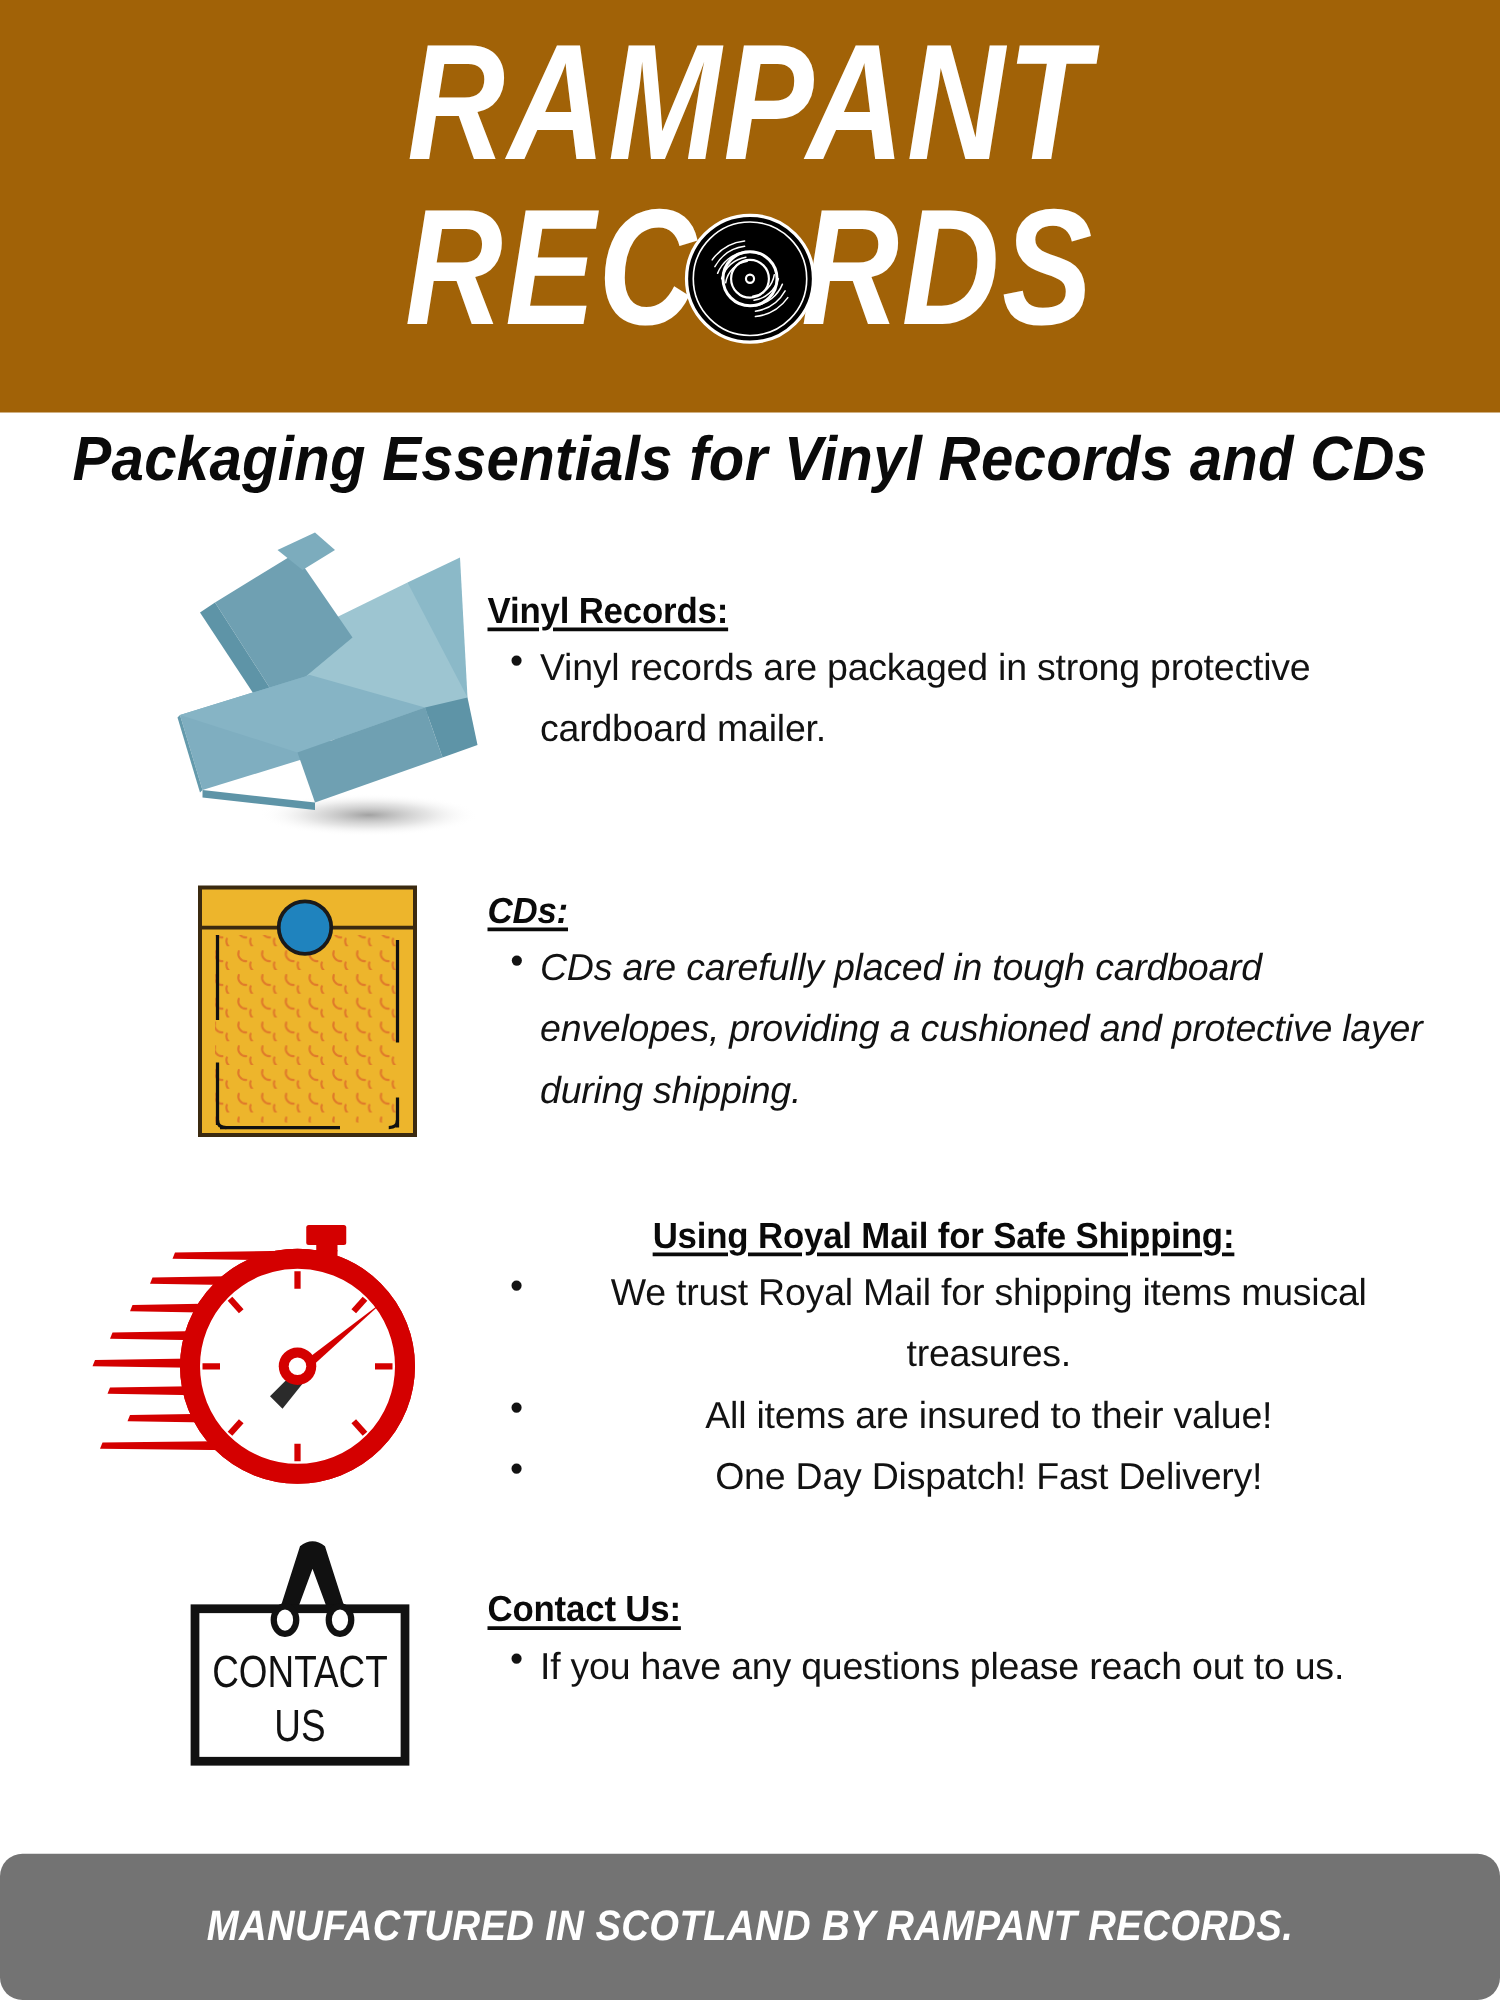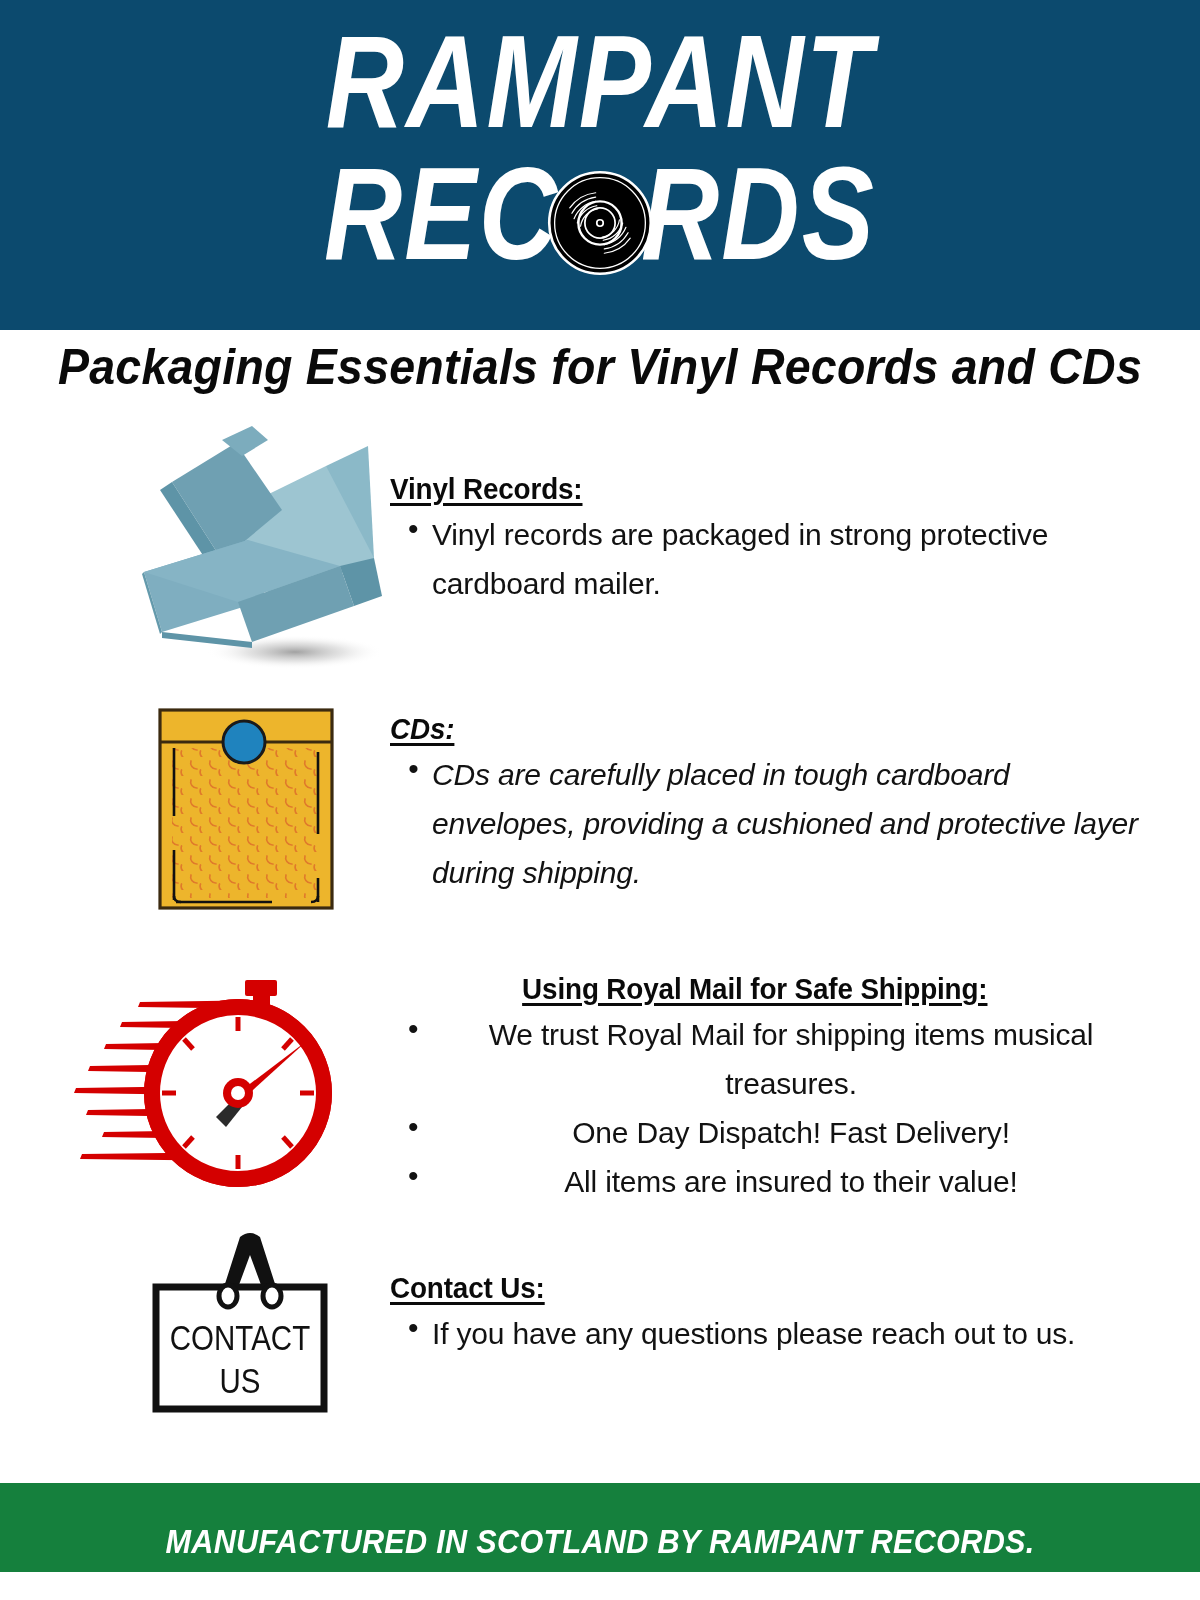--- a/index.html
+++ b/index.html
@@ -15,21 +15,21 @@
     font-family: "Liberation Sans", sans-serif;
     color: #111111;
   }
 
   
   .header-band {
     position: absolute;
     left: 0; top: 0;
     width: 1200px;
     height: 330px;
-    background: #0c4a6e;
+    background: #a16207;
     overflow: hidden;
   }
   .logo-line {
     position: absolute;
     left: 0;
     width: 1200px;
     text-align: center;
     color: #ffffff;
     font-family: "Liberation Sans", sans-serif;
     font-weight: bold;
@@ -154,22 +154,23 @@
 
   
   .art-sign { position: relative; width: 220px; height: 190px; margin-left: 140px; }
   .art-sign svg { position: absolute; left: 0; top: 0; }
 
   
   .footer-band {
     position: absolute;
     left: 0; top: 1483px;
     width: 1200px;
-    height: 89px;
-    background: #15803d;
+    height: 117px;
+    background: #737373;
+    border-radius: 18px;
   }
   .footer-text {
     position: absolute;
     left: 0; top: 36px;
     width: 1200px;
     text-align: center;
     color: #ffffff;
     font-family: "Liberation Sans", sans-serif;
     font-weight: bold;
     font-style: italic;
@@ -328,22 +329,22 @@
 
         <circle cx="168" cy="133" r="15" fill="#D40000"></circle>
         <circle cx="168" cy="133" r="7" fill="#ffffff"></circle>
       </svg>
     </div>
   </div>
   <div class="sec-text">
     <div class="sec-head">Using Royal Mail for Safe Shipping:</div>
     <ul class="bullets">
       <li>We trust Royal Mail for shipping items musical treasures.</li>
+      <li>All items are insured to their value!</li>
       <li>One Day Dispatch! Fast Delivery!</li>
-      <li>All items are insured to their value!</li>
     </ul>
   </div>
 </div>
 
 <div class="section" id="sec-contact">
   <div class="sec-art">
     <div class="art-sign">
       <svg width="220" height="190" viewBox="0 0 220 190" xmlns="http://www.w3.org/2000/svg">
 
         <path d="M100 12 q10 -8 20 0 L136 62 L124 68 L110 30 L96 68 L84 62 Z" fill="#111111"></path>

